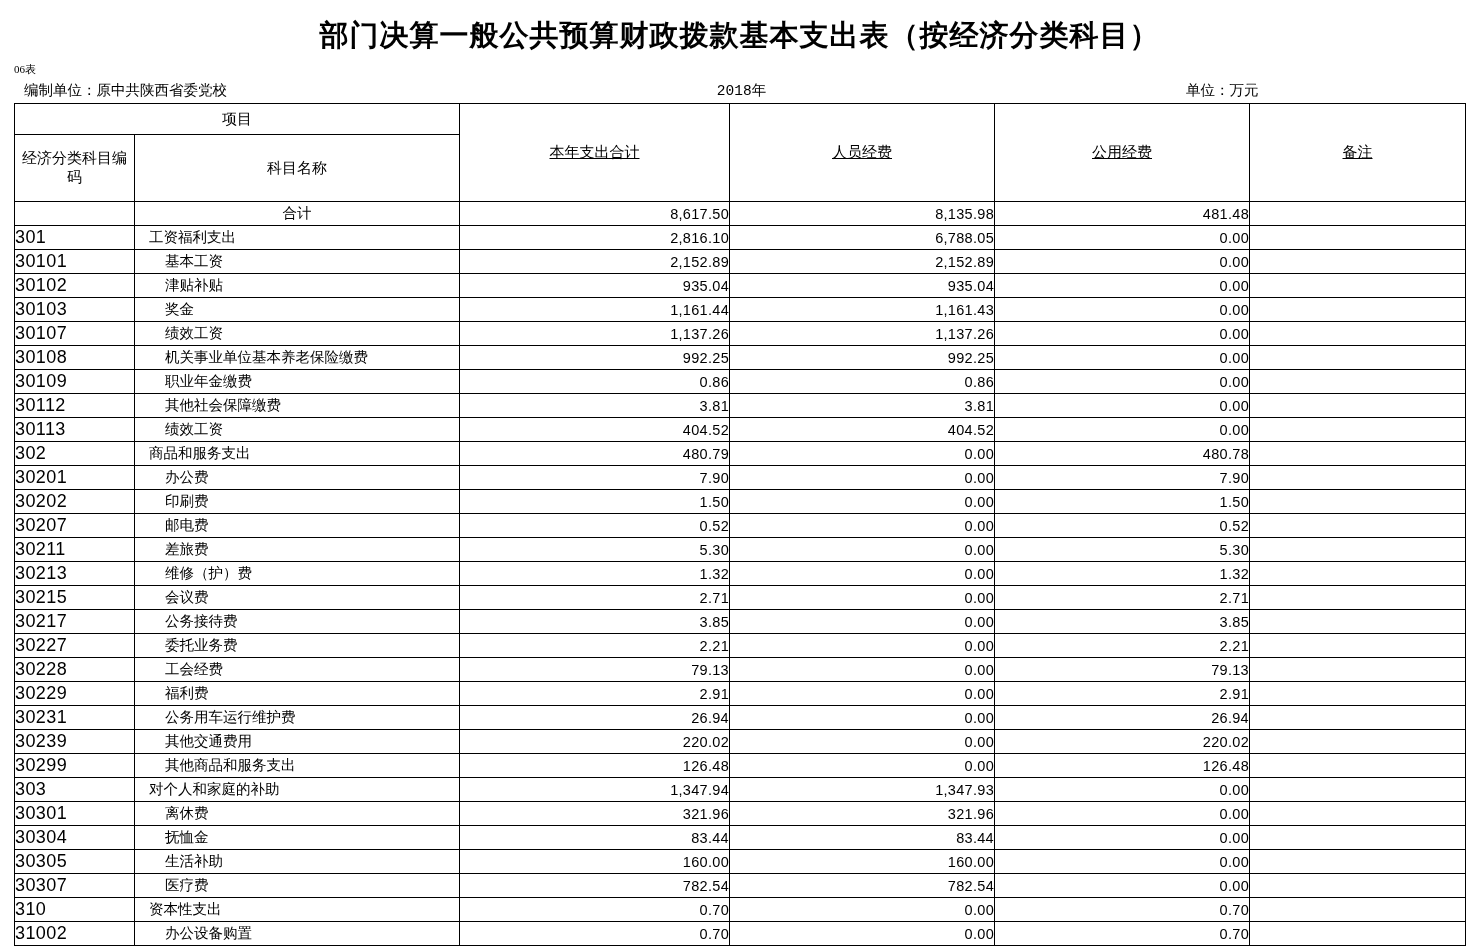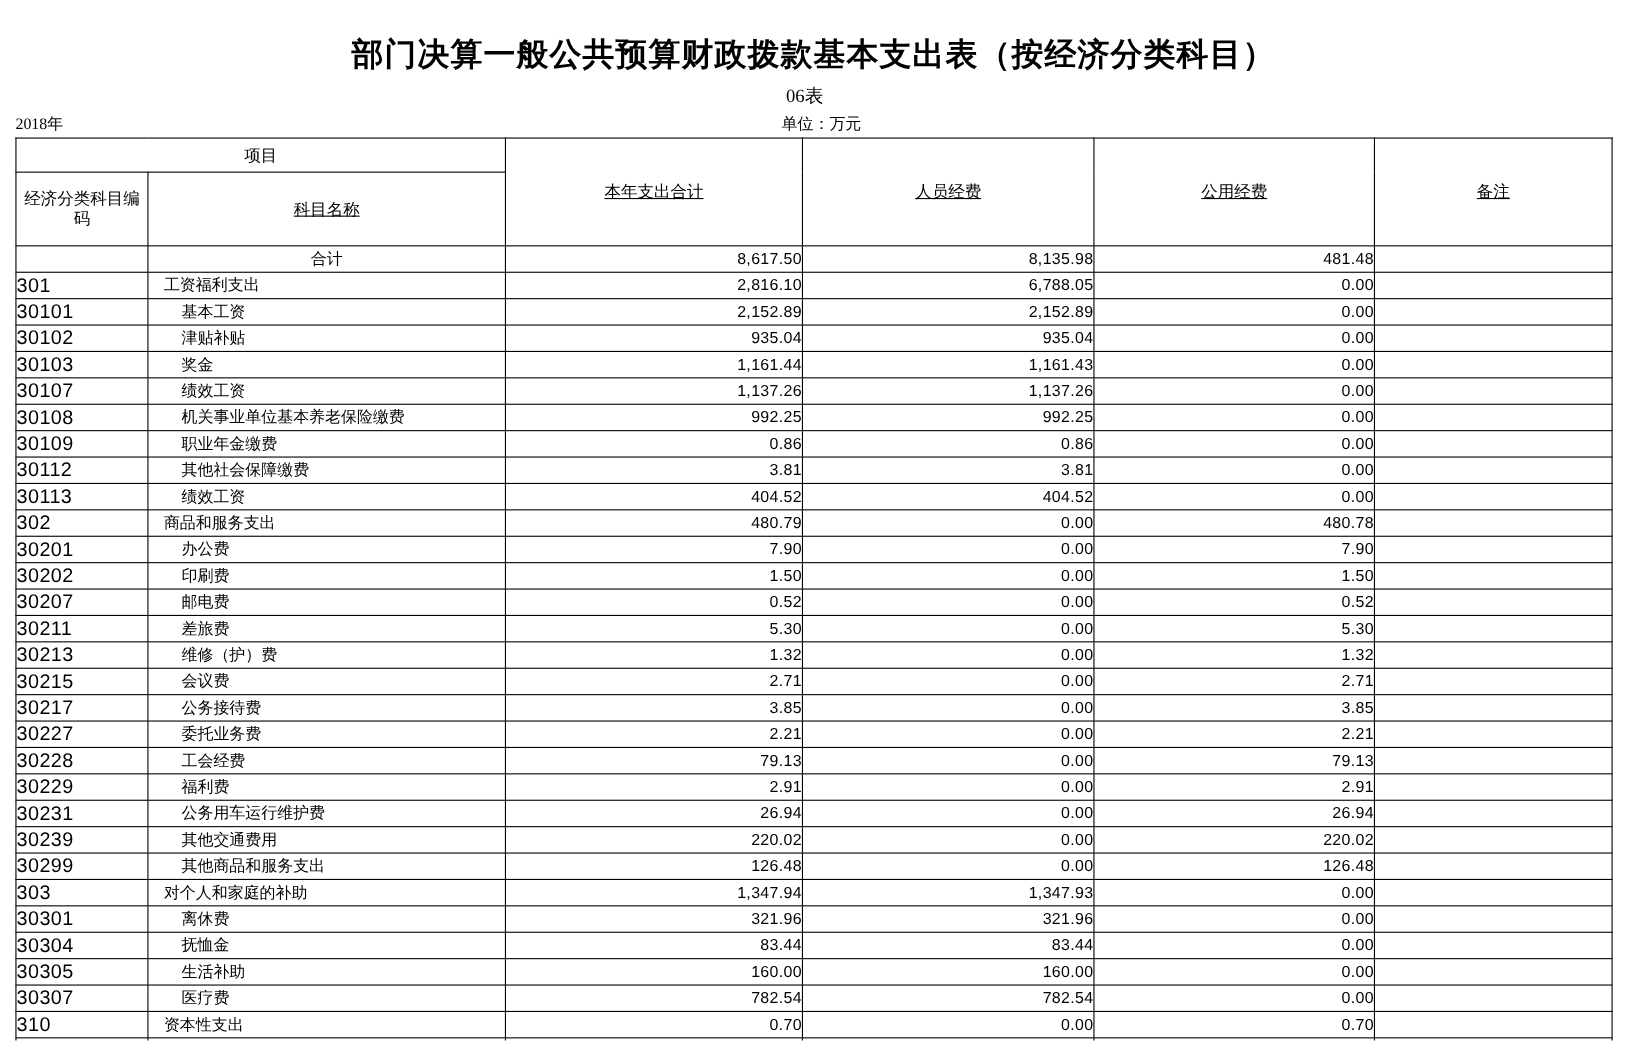--- a/index.html
+++ b/index.html
@@ -12,53 +12,54 @@
     height: 946px;
     font-family: "Liberation Serif", "DejaVu Serif", serif;
     color: #000000;
     overflow: hidden;
   }
   .page {
     position: relative;
     width: 1479px;
     height: 946px;
     box-sizing: border-box;
-    padding: 14px 14px;
+    padding: 0 14px;
     border-radius: 10px;
   }
   .doc-title {
     text-align: center;
     font-size: 29px;
     font-weight: bold;
     letter-spacing: 1px;
     padding-top: 16px;
     padding-bottom: 6px;
     font-family: "Liberation Serif", "DejaVu Serif", serif;
   }
   .sheet-no {
-    text-align: center;
-    font-size: 17px;
+    text-align: left;
+    font-size: 11px;
     padding-right: 16px;
     padding-bottom: 4px;
   }
   .meta-row {
     display: flex;
     align-items: flex-end;
     font-size: 14.5px;
     padding-bottom: 3px;
   }
   .meta-left {
     width: 33%;
     text-align: left;
     padding-left: 10px;
     white-space: nowrap;
   }
   .meta-center {
     width: 34%;
-    text-align: left;
+    text-align: center;
+    font-family: Liberation Mono, monospace;
   }
   .meta-right {
     width: 33%;
     text-align: center;
     padding-right: 6px;
   }
   table.main {
     border-collapse: collapse;
     width: 1451px;
     table-layout: fixed;
@@ -116,20 +117,21 @@
 </head>
 <body>
 
 <div class="page">
 
   <div class="doc-title">部门决算一般公共预算财政拨款基本支出表（按经济分类科目）</div>
 
   <div class="sheet-no">06表</div>
 
   <div class="meta-row">
+    <div class="meta-left">编制单位：原中共陕西省委党校</div>
     <div class="meta-center">2018年</div>
     <div class="meta-right">单位：万元</div>
   </div>
 
   <table class="main">
     <colgroup>
       <col class="colg-code">
       <col class="colg-name">
       <col class="colg-total">
       <col class="colg-person">
@@ -139,21 +141,21 @@
     <thead>
       <tr>
         <th class="hd hd-proj" colspan="2">项目</th>
         <th class="hd hd-tall" rowspan="2">本年支出合计</th>
         <th class="hd hd-tall" rowspan="2">人员经费</th>
         <th class="hd hd-tall" rowspan="2">公用经费</th>
         <th class="hd hd-tall" rowspan="2">备注</th>
       </tr>
       <tr>
         <th class="hd" style="height:66px;">经济分类科目编码</th>
-        <th class="hd" style="height:66px;text-decoration:underline;">科目名称</th>
+        <th class="hd" style="height:66px;">科目名称</th>
       </tr>
     </thead>
     <tbody id="table-body">
         <tr>
           <td class="code"></td>
           <td class="name total">合计</td>
           <td class="num">8,617.50</td>
           <td class="num">8,135.98</td>
           <td class="num">481.48</td>
           <td class="note"></td>

